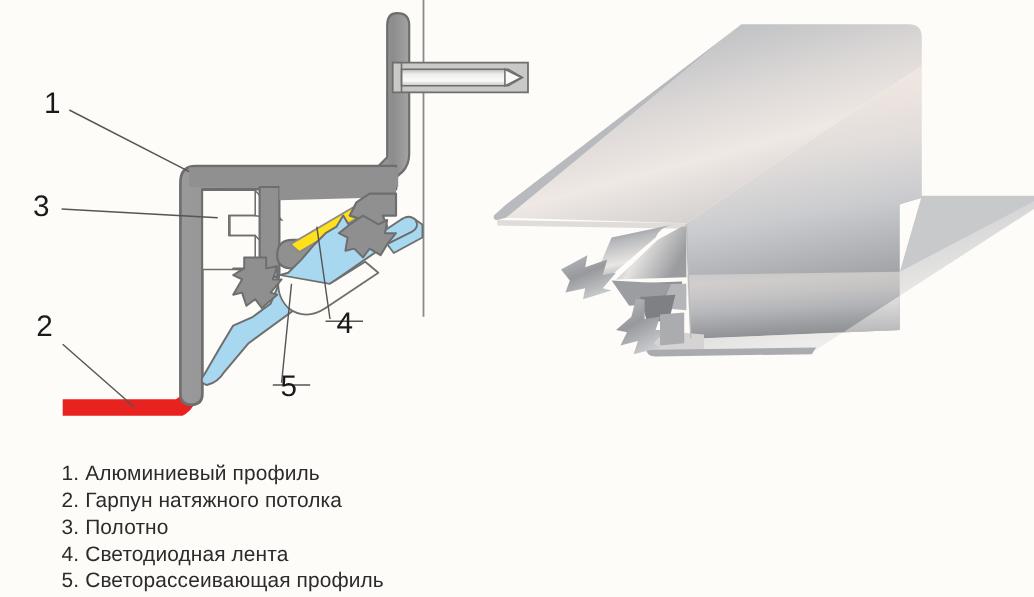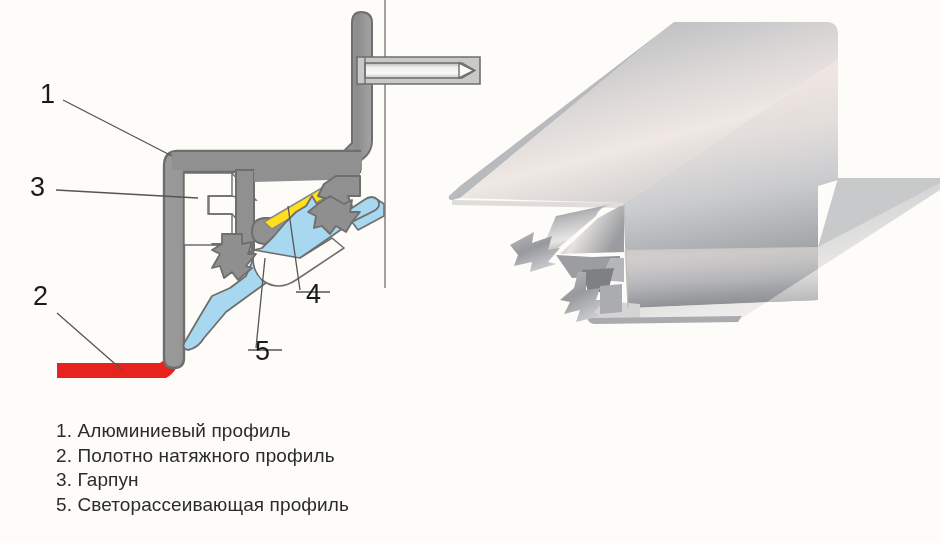--- a/index.html
+++ b/index.html
@@ -319,25 +319,29 @@
     </g>
   </svg>
 
   <div class="legend">
     <div class="legend-item">
       <span class="legend-num">1.</span>
       <span class="legend-label">Алюминиевый профиль</span>
     </div>
     <div class="legend-item">
       <span class="legend-num">2.</span>
-      <span class="legend-label">Полотно натяжного профиль</span>
+      <span class="legend-label">Гарпун натяжного потолка</span>
     </div>
     <div class="legend-item">
       <span class="legend-num">3.</span>
-      <span class="legend-label">Гарпун</span>
+      <span class="legend-label">Полотно</span>
+    </div>
+    <div class="legend-item">
+      <span class="legend-num">4.</span>
+      <span class="legend-label">Светодиодная лента</span>
     </div>
     <div class="legend-item">
       <span class="legend-num">5.</span>
       <span class="legend-label">Светорассеивающая профиль</span>
     </div>
   </div>
 
 </div>
 
 </body></html>

